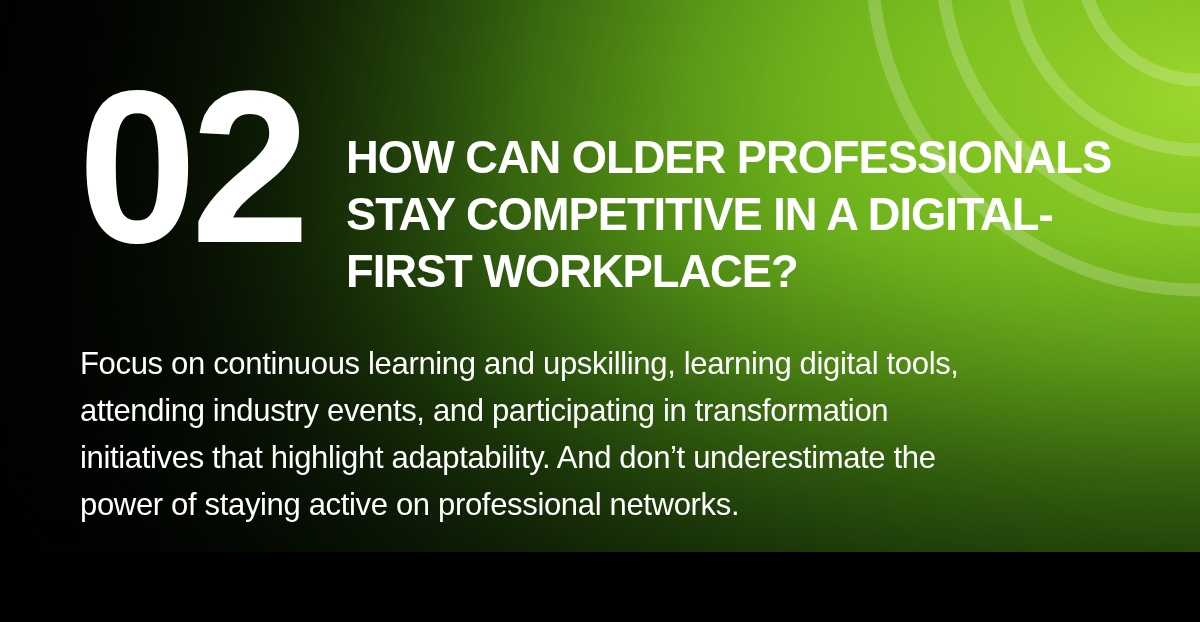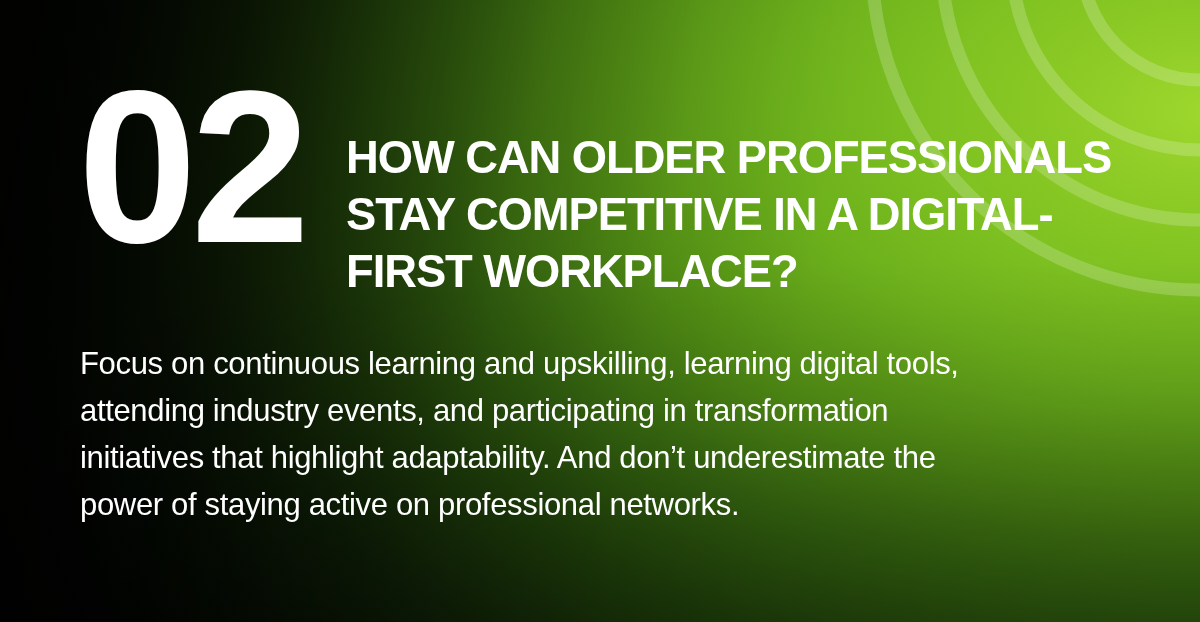--- a/index.html
+++ b/index.html
@@ -3,21 +3,21 @@
 <meta charset="utf-8">
 <style>
   html, body {
     margin: 0;
     padding: 0;
     background: #000;
   }
   #card {
     position: relative;
     width: 1200px;
-    height: 622px;
+    height: 552px;
     overflow: hidden;
     font-family: "Liberation Sans", sans-serif;
     background-color: #050705;
   }
 
   
   .bg-base {
     position: absolute;
     inset: 0;
     background:

